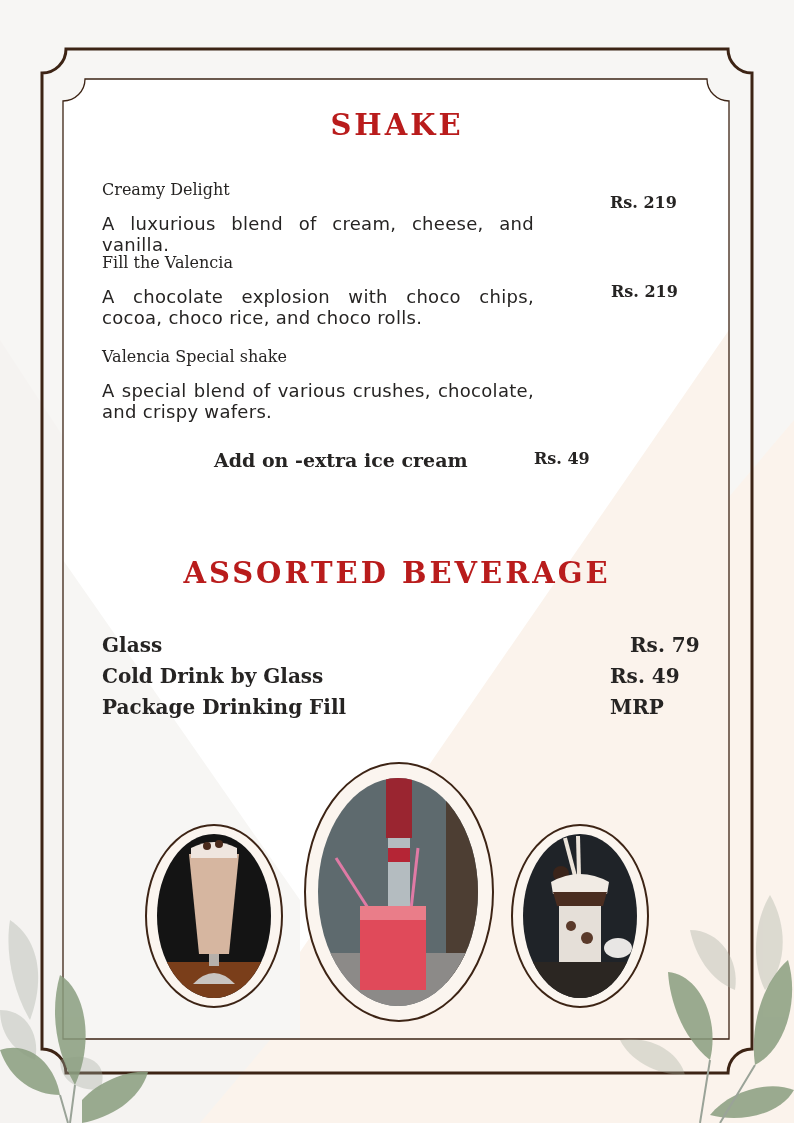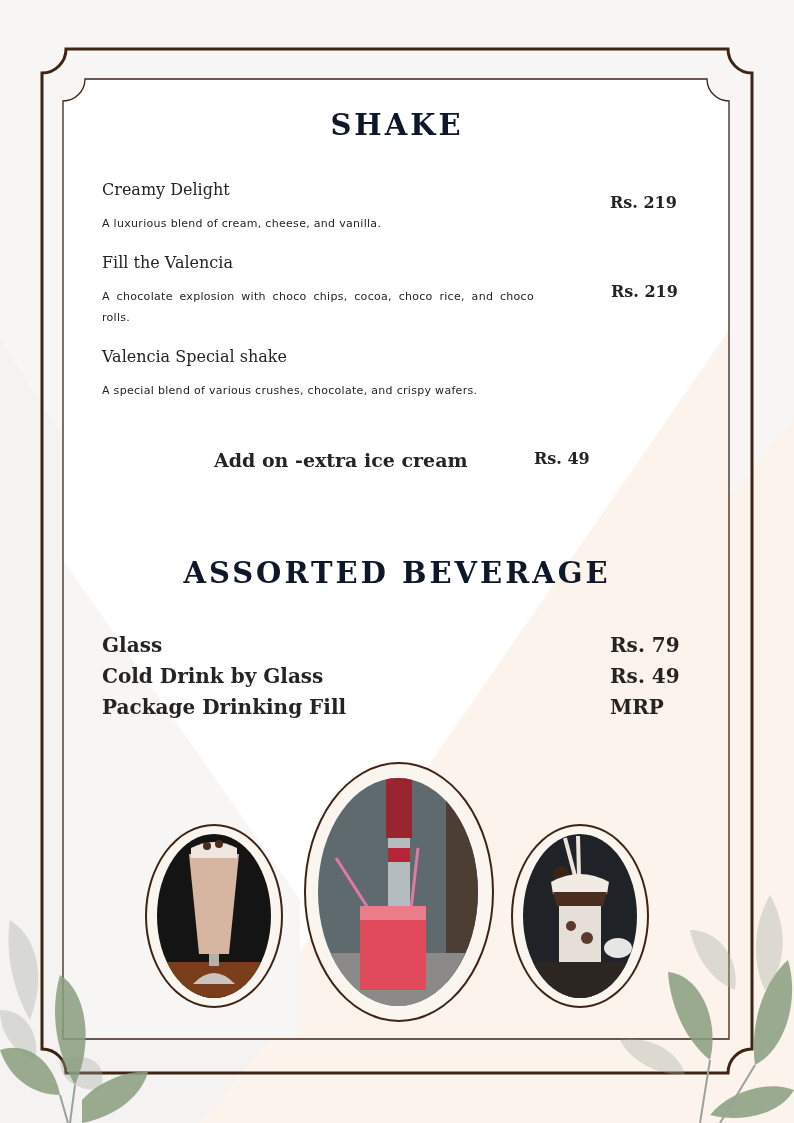--- a/index.html
+++ b/index.html
@@ -6,31 +6,31 @@
     body {
       width: 794px; height: 1123px; position: relative; overflow: hidden;
       background: #f7f6f4;
       font-family: "DejaVu Serif", serif;
     }
     .bg-layer { position: absolute; inset: 0; }
     .frame-svg { position: absolute; left: 0; top: 0; }
     .title {
       position: absolute; left: 0; width: 794px; text-align: center;
       font-family: "DejaVu Serif", serif; font-weight: bold;
-      color: #0f172a; letter-spacing: 3px;
+      color: #b91c1c; letter-spacing: 3px;
     }
     .title-shake { top: 108px; font-size: 29px; }
     .title-bev { top: 556px; font-size: 29px; }
     .item-name {
       position: absolute; left: 102px;
       font-family: "DejaVu Serif", serif; font-size: 16px; color: #262423;
     }
     .item-desc {
       position: absolute; left: 102px; width: 432px;
-      font-family: "DejaVu Sans", sans-serif; font-size: 11px;
+      font-family: "DejaVu Sans", sans-serif; font-size: 18px;
       color: #262423; line-height: 21px; text-align: justify;
       letter-spacing: 0.3px;
     }
     .price {
       position: absolute; font-family: "DejaVu Serif", serif;
       font-size: 16px; font-weight: bold; color: #262423;
     }
     .addon {
       position: absolute; top: 449px; left: 214px;
       font-family: "DejaVu Serif", serif; font-size: 19px; font-weight: bold; color: #262423;
@@ -91,21 +91,21 @@
 
 <div class="item-name" style="top:347px;">Valencia Special shake</div>
 <div class="item-desc" style="top:380px;">A special blend of various crushes, chocolate, and crispy wafers.</div>
 
 <div class="addon">Add on -extra ice cream</div>
 <div class="price" style="top:449px; left:534px;">Rs. 49</div>
 
 <div class="title title-bev">ASSORTED BEVERAGE</div>
 
 <div class="bev-name" style="top:633px;">Glass</div>
-<div class="bev-price" style="top:633px;">Rs. 79</div>
+<div class="bev-price" style="top:633px;margin-left:20px;">Rs. 79</div>
 <div class="bev-name" style="top:664px;">Cold Drink by Glass</div>
 <div class="bev-price" style="top:664px;">Rs. 49</div>
 <div class="bev-name" style="top:695px;">Package Drinking Fill</div>
 <div class="bev-price" style="top:695px;">MRP</div>
 
 <div class="photo" style="left:145px; top:824px; width:134px; height:180px;">
   <div class="photo-inner" style="left:10px; top:8px; width:114px; height:164px;">
     <svg viewBox="0 0 114 164" preserveAspectRatio="none">
       <rect width="114" height="164" fill="#141414"></rect>
       <rect y="128" width="114" height="36" fill="#7a3e1a"></rect>

